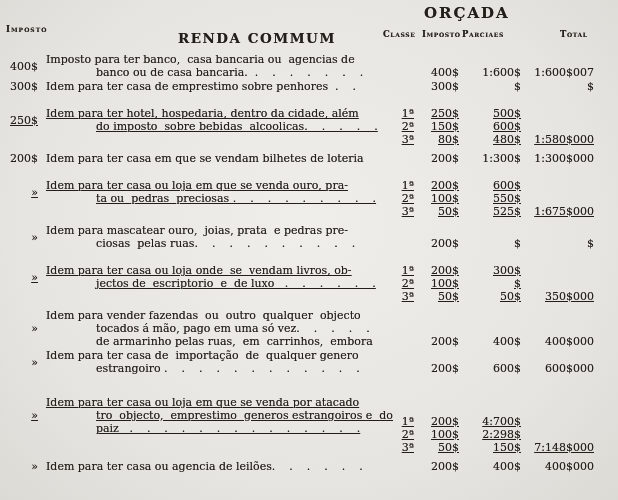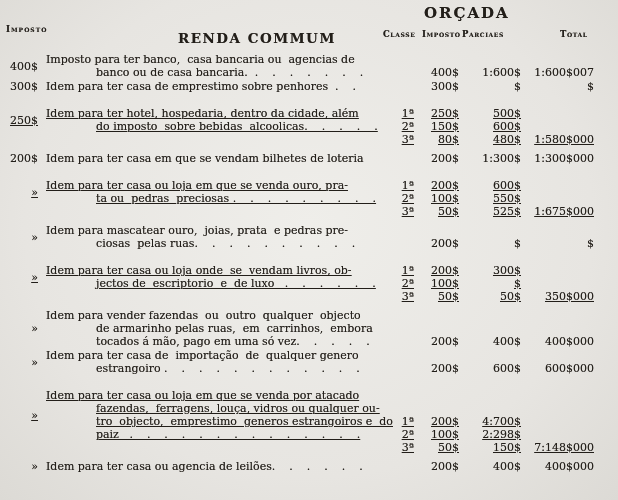--- a/index.html
+++ b/index.html
@@ -185,22 +185,22 @@
             <div class="s-imposto">50$</div>
             <div class="s-parciaes">50$</div>
             <div class="s-total">350$000</div>
           </div>
         </div>
       </div>
       <div class="row">
         <div class="c-left">»</div>
         <div class="c-desc">
           <div class="desc-line">Idem para vender fazendas  ou  outro  qualquer  objecto</div>
+          <div class="desc-line cont">tocados á mão, pago em uma só vez.    .    .    .    .</div>
           <div class="desc-line cont">de armarinho pelas ruas,  em  carrinhos,  embora</div>
-          <div class="desc-line cont">tocados á mão, pago em uma só vez.    .    .    .    .</div>
         </div>
         <div class="c-nums" style="margin-top: 26px;">
           <div class="subrow">
             <div class="s-classe"></div>
             <div class="s-imposto">200$</div>
             <div class="s-parciaes">400$</div>
             <div class="s-total">400$000</div>
           </div>
         </div>
       </div>
@@ -216,21 +216,20 @@
             <div class="s-imposto">200$</div>
             <div class="s-parciaes">600$</div>
             <div class="s-total">600$000</div>
           </div>
         </div>
       </div>
       <div class="row gap">
         <div class="c-left">»</div>
         <div class="c-desc">
           <div class="desc-line">Idem para ter casa ou loja em que se venda por atacado</div>
-          <div class="desc-line cont">fazendas,  ferragens, louça, vidros ou qualquer ou-</div>
           <div class="desc-line cont">tro  objecto,  emprestimo  generos estrangoiros e  do</div>
           <div class="desc-line cont">paiz   .    .    .    .    .    .    .    .    .    .    .    .    .    .</div>
         </div>
         <div class="c-nums" style="margin-top: 39px;">
           <div class="subrow">
             <div class="s-classe">1ª</div>
             <div class="s-imposto">200$</div>
             <div class="s-parciaes">4:700$</div>
             <div class="s-total"></div>
           </div>

